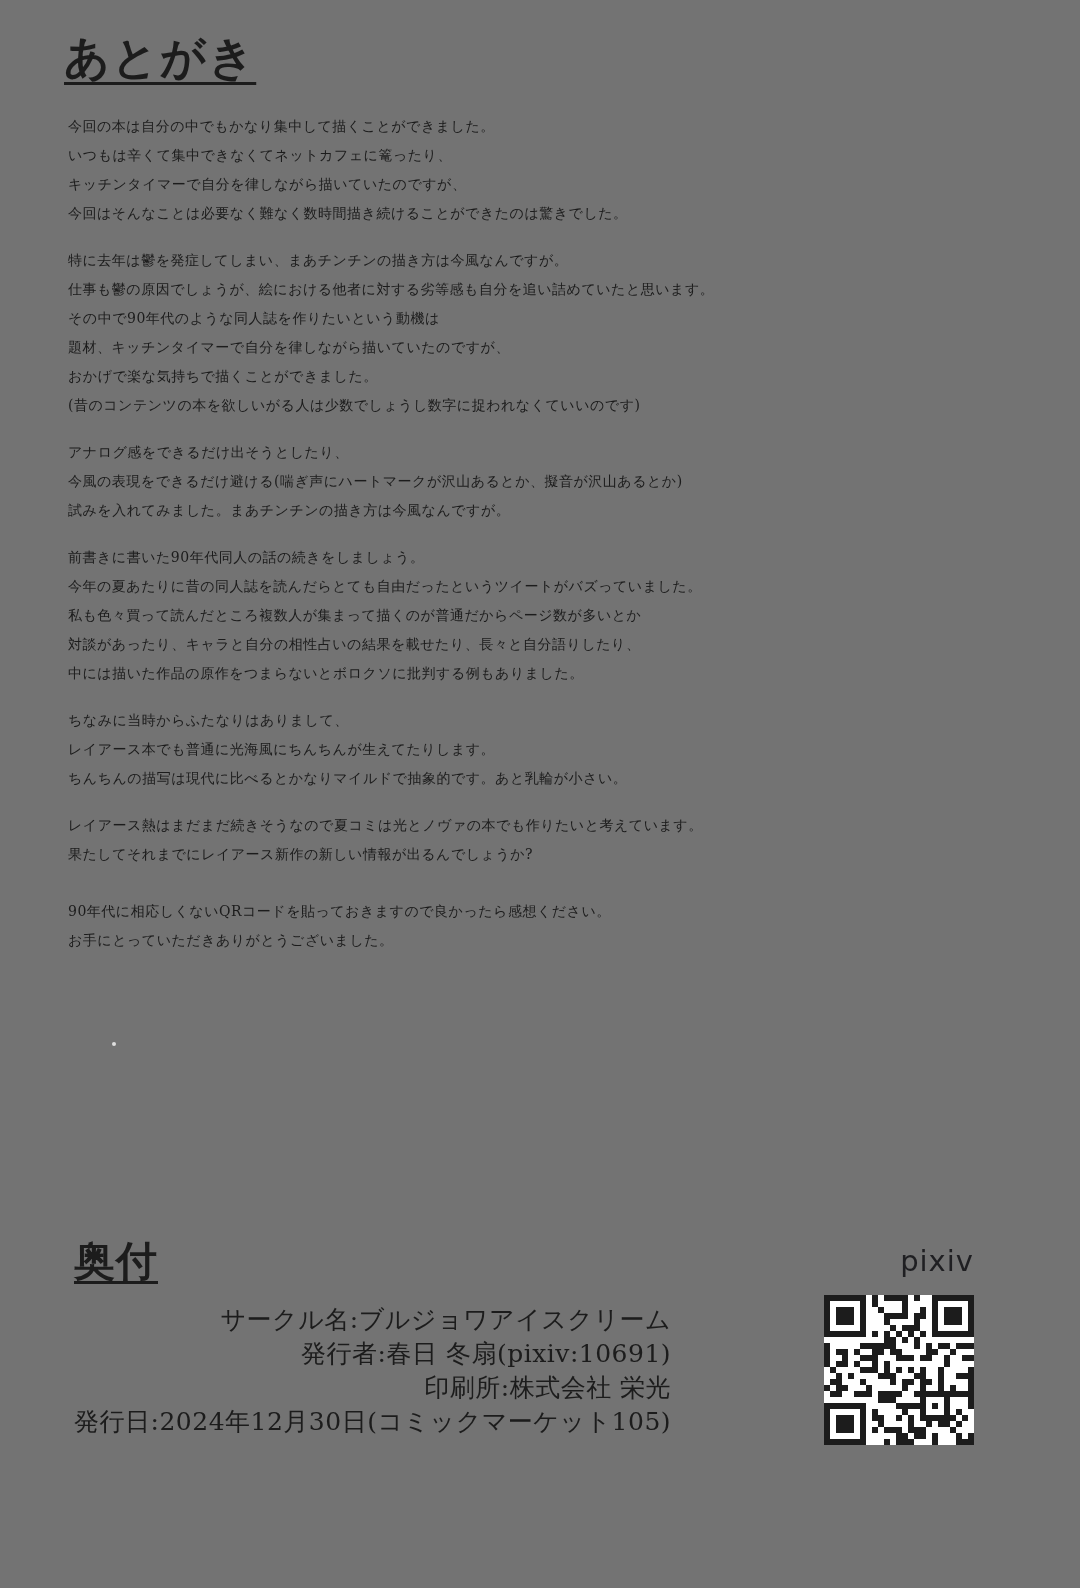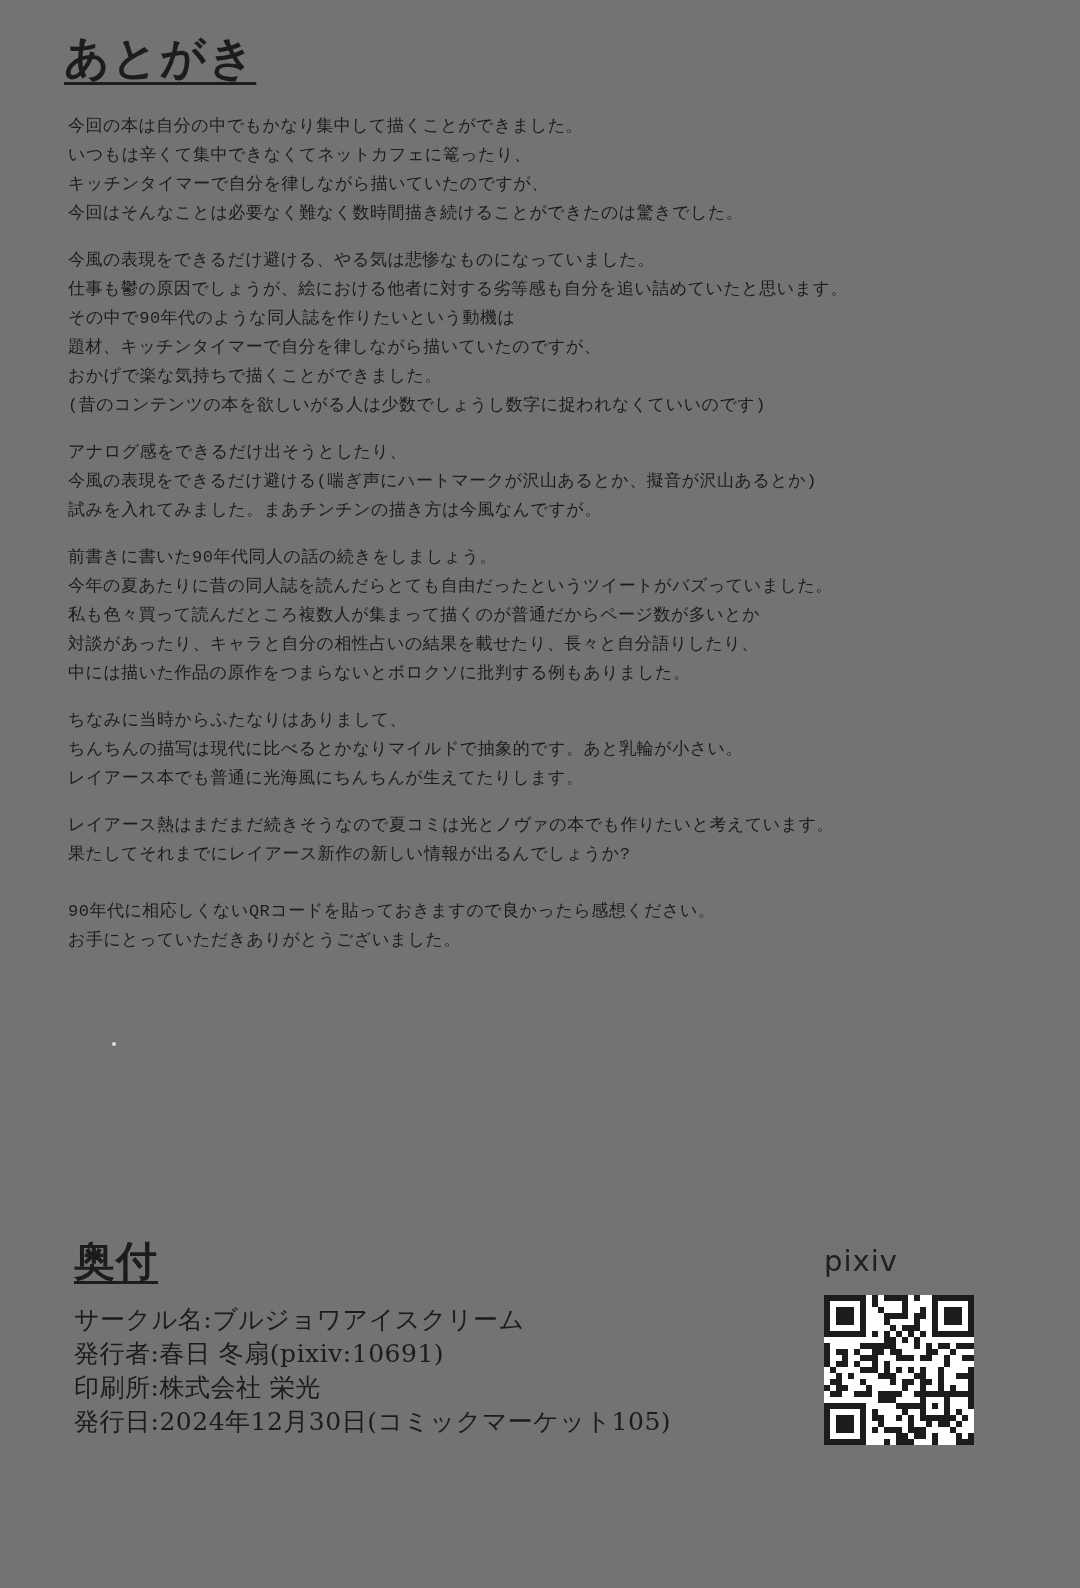--- a/index.html
+++ b/index.html
@@ -18,42 +18,41 @@
     text-decoration:underline;
     text-decoration-thickness:3px;
     text-underline-offset:9px;
   }
   .body-text{
     position:absolute;left:68px;top:112px;width:1000px;
   }
   .para{margin:0 0 18px 0;padding:0;}
   .para:last-child{margin-top:28px;}
   .line{
-    font-size:17px;line-height:29px;
+    font-size:14px;line-height:29px;
     white-space:nowrap;
     letter-spacing:0.5px;
-    font-family:Liberation Mono, monospace;
   }
   .colophon{
     position:absolute;left:74px;top:1234px;
   }
   .colophon-title{
     margin:0 0 14px 0;
     font-size:41px;font-weight:bold;letter-spacing:1px;
     text-decoration:underline;
     text-decoration-thickness:3px;
     text-underline-offset:6px;
   }
   .colophon-line{
     font-size:25px;line-height:34px;
-    white-space:nowrap;letter-spacing:0.5px;
+    white-space:nowrap;letter-spacing:0.5px;text-align:right;
   }
   .qr-block{
     position:absolute;left:824px;top:1244px;width:150px;
-    text-align:left;
+    text-align:right;
   }
   .pixiv-label{
     font-family:"DejaVu Sans","Liberation Sans",sans-serif;
     font-size:29px;letter-spacing:1px;color:#1f1f22;
     margin:0 0 17px 0;
   }
   .qr-svg{display:block;background:#ffffff;}
   .speck{
     position:absolute;left:112px;top:1042px;
     width:4px;height:4px;border-radius:50%;
@@ -68,43 +67,43 @@
   <h1 class="title">あとがき</h1>
 
   <div class="body-text" id="afterword-body">
       <div class="para">
         <div class="line">今回の本は自分の中でもかなり集中して描くことができました。</div>
         <div class="line">いつもは辛くて集中できなくてネットカフェに篭ったり、</div>
         <div class="line">キッチンタイマーで自分を律しながら描いていたのですが、</div>
         <div class="line">今回はそんなことは必要なく難なく数時間描き続けることができたのは驚きでした。</div>
       </div>
       <div class="para">
-        <div class="line">今風の表現をできるだけ避ける、やる気は悲惨なものになっていました。</div>
+        <div class="line">特に去年は鬱を発症してしまい、まあチンチンの描き方は今風なんですが。</div>
         <div class="line">仕事も鬱の原因でしょうが、絵における他者に対する劣等感も自分を追い詰めていたと思います。</div>
         <div class="line">その中で90年代のような同人誌を作りたいという動機は</div>
         <div class="line">題材、キッチンタイマーで自分を律しながら描いていたのですが、</div>
         <div class="line">おかげで楽な気持ちで描くことができました。</div>
         <div class="line">(昔のコンテンツの本を欲しいがる人は少数でしょうし数字に捉われなくていいのです)</div>
       </div>
       <div class="para">
         <div class="line">アナログ感をできるだけ出そうとしたり、</div>
         <div class="line">今風の表現をできるだけ避ける(喘ぎ声にハートマークが沢山あるとか、擬音が沢山あるとか)</div>
         <div class="line">試みを入れてみました。まあチンチンの描き方は今風なんですが。</div>
       </div>
       <div class="para">
         <div class="line">前書きに書いた90年代同人の話の続きをしましょう。</div>
         <div class="line">今年の夏あたりに昔の同人誌を読んだらとても自由だったというツイートがバズっていました。</div>
         <div class="line">私も色々買って読んだところ複数人が集まって描くのが普通だからページ数が多いとか</div>
         <div class="line">対談があったり、キャラと自分の相性占いの結果を載せたり、長々と自分語りしたり、</div>
         <div class="line">中には描いた作品の原作をつまらないとボロクソに批判する例もありました。</div>
       </div>
       <div class="para">
         <div class="line">ちなみに当時からふたなりはありまして、</div>
+        <div class="line">レイアース本でも普通に光海風にちんちんが生えてたりします。</div>
         <div class="line">ちんちんの描写は現代に比べるとかなりマイルドで抽象的です。あと乳輪が小さい。</div>
-        <div class="line">レイアース本でも普通に光海風にちんちんが生えてたりします。</div>
       </div>
       <div class="para">
         <div class="line">レイアース熱はまだまだ続きそうなので夏コミは光とノヴァの本でも作りたいと考えています。</div>
         <div class="line">果たしてそれまでにレイアース新作の新しい情報が出るんでしょうか?</div>
       </div>
       <div class="para">
         <div class="line">90年代に相応しくないQRコードを貼っておきますので良かったら感想ください。</div>
         <div class="line">お手にとっていただきありがとうございました。</div>
       </div>
     </div>

